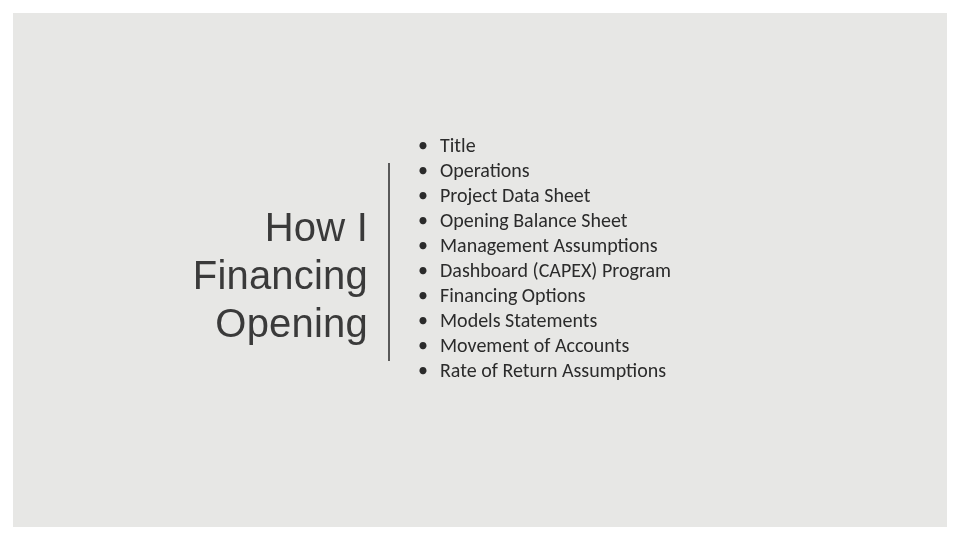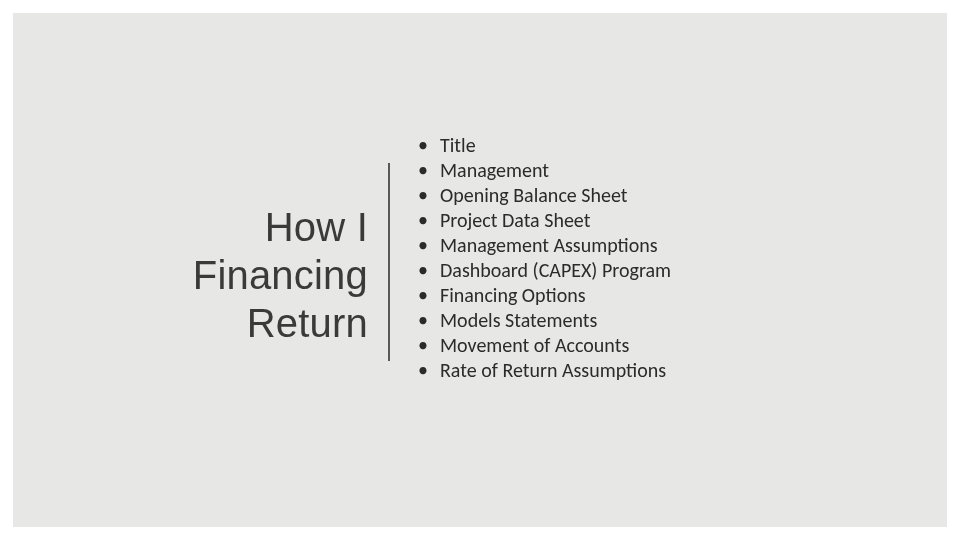--- a/index.html
+++ b/index.html
@@ -79,31 +79,31 @@
 </style>
 </head>
 <body>
 
 <div class="outer">
   <div class="inner">
 
     <div class="title-block">
       <span class="title-line">How I</span>
       <span class="title-line">Financing</span>
-      <span class="title-line">Return</span>
+      <span class="title-line">Opening</span>
     </div>
 
     <div class="divider"></div>
 
     <div class="bullets">
       <ul>
         <li><span>Title</span></li>
-        <li><span>Management</span></li>
+        <li><span>Operations</span></li>
+        <li><span>Project Data Sheet</span></li>
         <li><span>Opening Balance Sheet</span></li>
-        <li><span>Project Data Sheet</span></li>
         <li><span>Management Assumptions</span></li>
         <li><span>Dashboard (CAPEX) Program</span></li>
         <li><span>Financing Options</span></li>
         <li><span>Models Statements</span></li>
         <li><span>Movement of Accounts</span></li>
         <li><span>Rate of Return Assumptions</span></li>
       </ul>
     </div>
 
   </div>

